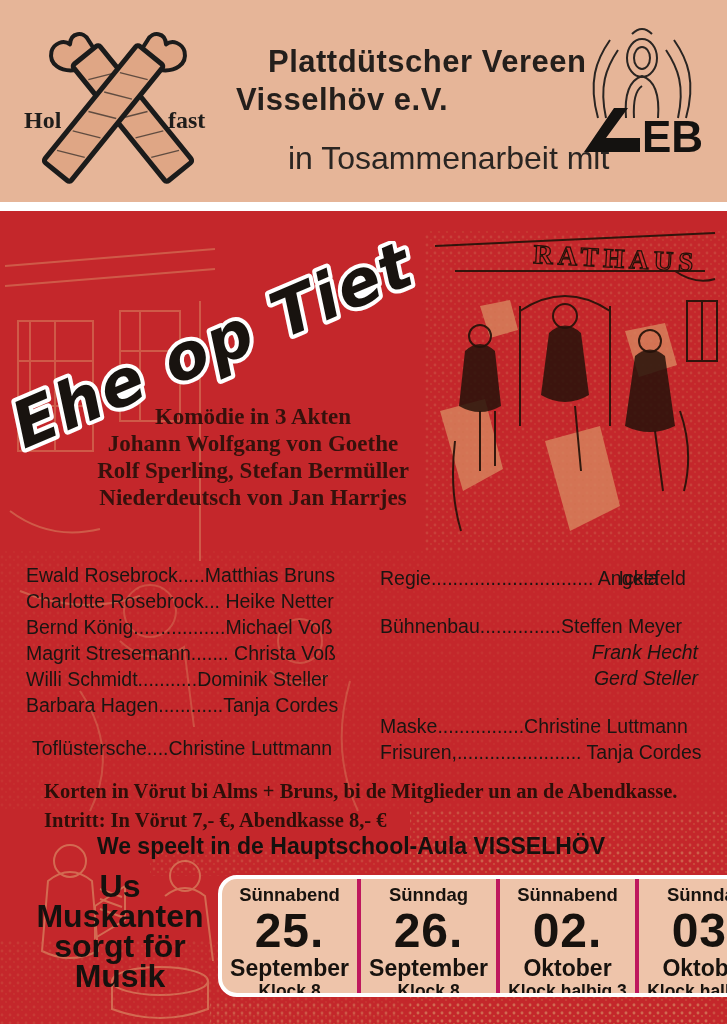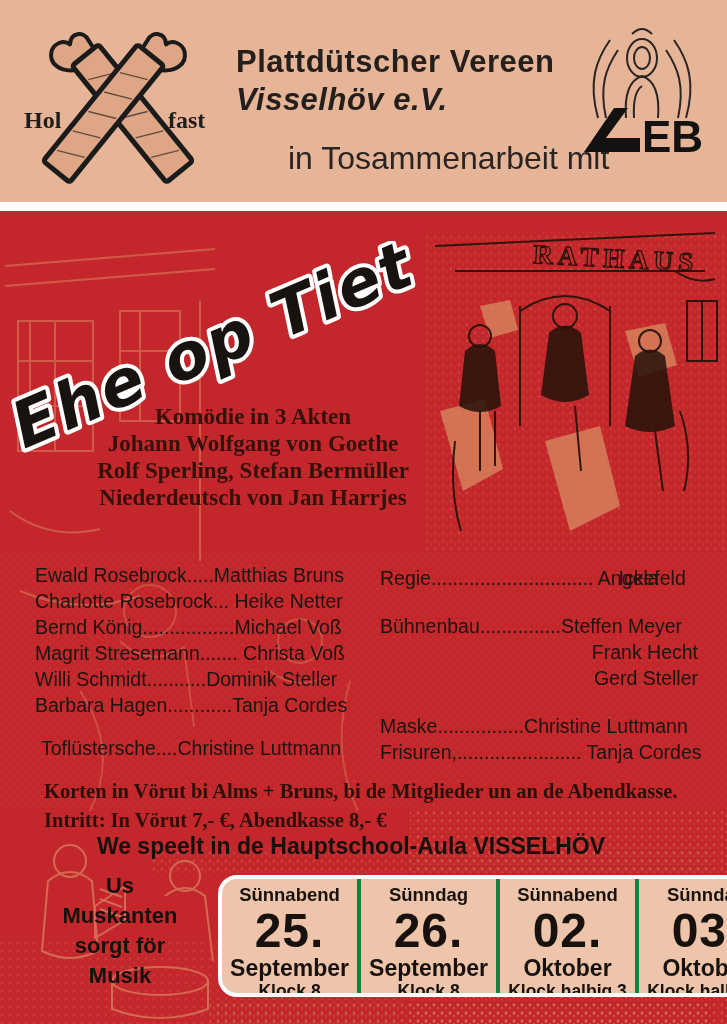--- a/index.html
+++ b/index.html
@@ -5,48 +5,48 @@
   html,body{margin:0;padding:0;background:#444;}
   .poster{
     position:relative;width:727px;height:1024px;margin:0 auto;
     overflow:hidden;background:#c4272b;
     font-family:"Liberation Sans",sans-serif;
   }
   
   .top-band{position:relative;width:727px;height:202px;background:#e6b598;}
   .logo-holfast{position:absolute;left:16px;top:16px;}
   .org-line{position:absolute;left:236px;font-weight:bold;font-size:31px;color:#241f1c;letter-spacing:0.5px;}
-  .org-line.l1{top:44px;}
-  .org-line.l2{top:82px;font-style:italic;}
+  .org-line.l1{top:44px;margin-left:32px;}
+  .org-line.l2{top:82px;}
   .coop-line{position:absolute;left:288px;top:140px;font-size:32px;color:#2a2522;}
   .logo-leb{position:absolute;left:566px;top:20px;}
   .divider-strip{width:727px;height:9px;background:#ffffff;}
   
   .red-area{position:relative;width:727px;height:813px;background:#c4272b;}
   .bg-sketch{position:absolute;left:0;top:0;pointer-events:none;}
   .title-svg{position:absolute;left:8px;top:30px;}
   .subtitle{position:absolute;left:18px;top:192px;width:470px;text-align:center;
     font-family:"Liberation Serif",serif;font-weight:bold;font-size:23px;line-height:27px;color:#35110c;}
-  .cast-left{position:absolute;left:35px;top:351px;font-size:19.5px;line-height:26px;color:#1a1512;}
+  .cast-left{position:absolute;left:26px;top:351px;font-size:19.5px;line-height:26px;color:#1a1512;}
   .prompter-line{margin-top:17px;text-align:center;}
   .crew-right{position:absolute;left:380px;top:354px;width:332px;font-size:19.5px;line-height:26px;color:#1a1512;}
   .crew-gap{height:22px;}
   .crew-line{white-space:nowrap;}
-  .crew-line.right{text-align:right;padding-right:14px;}
+  .crew-line.right{text-align:right;padding-right:14px;font-style:italic;}
   .regie-overlap{margin-left:-40px;}
   .tickets{position:absolute;left:44px;top:566px;width:670px;
     font-family:"Liberation Serif",serif;font-weight:bold;font-size:20.5px;line-height:29px;color:#2d0f09;}
   .venue-line{position:absolute;left:0;top:622px;width:702px;text-align:center;
     font-weight:bold;font-size:23px;color:#15110e;}
   .music-note{position:absolute;left:26px;top:660px;width:188px;text-align:center;
-    font-weight:bold;font-size:22px;line-height:30px;color:#15110e;}
+    font-weight:bold;font-size:32px;line-height:30px;color:#15110e;}
   .dates-box{position:absolute;left:218px;top:664px;width:560px;height:122px;box-sizing:border-box;
     background:#eec4aa;border:4px solid #ffffff;border-radius:19px;display:flex;}
   .date-col{flex:1;text-align:center;padding-top:5px;color:#17120e;overflow:hidden;}
-  .date-col + .date-col{border-left:4px solid #15803d;}
+  .date-col + .date-col{border-left:4px solid #be185d;}
   .d-day{font-size:18.5px;font-weight:bold;line-height:22px;}
   .d-num{font-size:48px;font-weight:bold;line-height:50px;letter-spacing:1px;}
   .d-month{font-size:23px;font-weight:bold;line-height:24px;}
   .d-time{font-size:17.5px;font-weight:bold;line-height:22px;}
   svg text{font-family:"Liberation Sans",sans-serif;}
 </style>
 </head>
 <body>
 
 <div class="poster">

